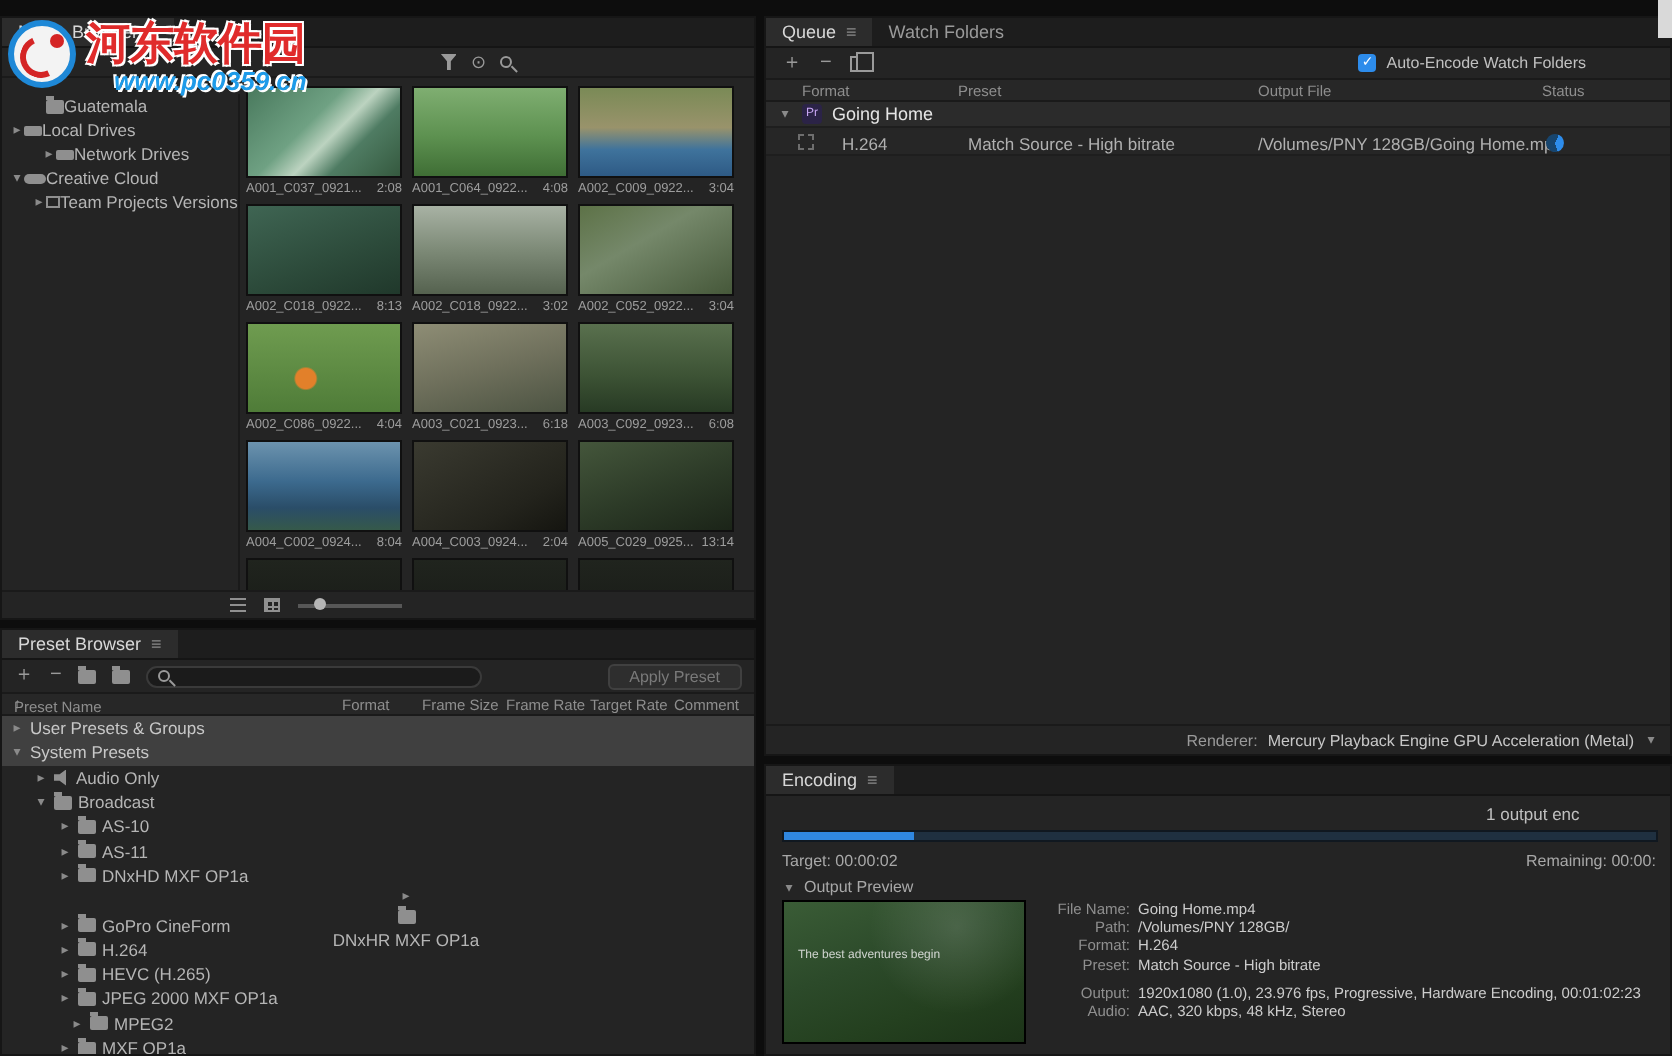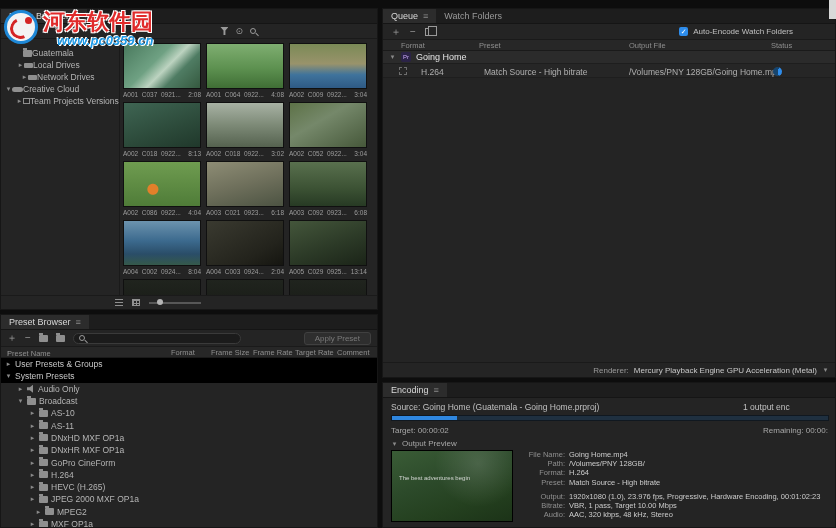--- a/index.html
+++ b/index.html
@@ -63,21 +63,21 @@
 
   
   .pb-toolbar{height:17px;display:flex;align-items:center;gap:8px;padding:0 6px;border-bottom:1px solid #1a1a1a;position:relative;}
   .tool-glyph{color:#9a9a9a;font-size:10px;line-height:10px;}
   .pb-search{width:168px;height:11px;background:#1b1b1b;border:1px solid #3a3a3a;border-radius:6px;display:flex;align-items:center;padding:0 5px;}
   .apply-btn{position:absolute;right:6px;top:2px;height:13px;padding:0 10px;background:#2e2e2e;border:1px solid #404040;border-radius:3px;color:#7a7a7a;font-size:8px;display:flex;align-items:center;}
   .colhead{height:11px;background:#272727;border-bottom:1px solid #1a1a1a;position:relative;font-size:7.5px;color:#8e8e8e;}
   .colhead span{position:absolute;top:1px;white-space:nowrap;}
   .pb-rows{position:absolute;left:0;right:0;top:43px;bottom:0;overflow:hidden;}
   .preset-row{height:12.3px;display:flex;align-items:center;gap:3px;font-size:8.5px;color:#b5b5b5;white-space:nowrap;}
-  .preset-row.section{background:#000000;color:#c8c8c8;}
+  .preset-row.section{background:#404040;color:#c8c8c8;}
   .sort-arrow{color:#8e8e8e;font-size:7px;}
 
   
   .q-toolbar{height:16px;display:flex;align-items:center;gap:9px;padding:0 8px 0 8px;border-bottom:1px solid #1a1a1a;}
   .ico-dup{width:7px;height:8px;border:1px solid #9a9a9a;position:relative;}
   .ico-dup::before{content:"";position:absolute;left:2px;top:-3px;width:7px;height:8px;border:1px solid #9a9a9a;background:#242424;}
   .cb-blue{width:9px;height:9px;background:var(--accent);border-radius:2px;color:#fff;font-size:7px;line-height:9px;text-align:center;}
   .q-right{margin-left:auto;display:flex;align-items:center;gap:5px;padding-right:34px;font-size:8px;color:#c0c0c0;}
   .q-group-row{height:13px;display:flex;align-items:center;gap:5px;padding-left:6px;font-size:9px;color:#e5e5e5;background:#2b2b2b;border-bottom:1px solid #1e1e1e;}
   .pr-badge{width:10px;height:10px;border-radius:2px;background:#2b2347;color:#c9a7f5;font-size:6px;line-height:10px;text-align:center;flex:none;}
@@ -141,21 +141,21 @@
       <div class="mag"></div>
       <div class="endpad"></div>
     </div>
     <div class="mb-body">
       <div class="mb-tree" id="mb-tree">
           <div class="tree-item" style="padding-left: 15px;">
     <span class="chev"></span>
     <span class="mini-ico ico-folder"></span>
     <span class="tree-label">Guatemala</span>
   </div>
-          <div class="tree-item" style="padding-left: 16px;">
+          <div class="tree-item" style="padding-left: 4px;">
     <span class="chev">▸</span>
     <span class="mini-ico ico-drive"></span>
     <span class="tree-label">Local Drives</span>
   </div>
           <div class="tree-item" style="padding-left: 20px;">
     <span class="chev">▸</span>
     <span class="mini-ico ico-drive"></span>
     <span class="tree-label">Network Drives</span>
   </div>
           <div class="tree-item" style="padding-left: 4px;">
@@ -334,21 +334,21 @@
         <div class="preset-row" style="padding-left: 28px;">
     <span class="chev">▸</span>
     <span class="mini-ico ico-folder"></span>
     <span class="row-label">AS-11</span>
   </div>
         <div class="preset-row" style="padding-left: 28px;">
     <span class="chev">▸</span>
     <span class="mini-ico ico-folder"></span>
     <span class="row-label">DNxHD MXF OP1a</span>
   </div>
-        <div class="preset-row" style="padding-left: 28px;">
+        <div class="preset-row" style="padding-left: 28px; flex-direction: column;">
     <span class="chev">▸</span>
     <span class="mini-ico ico-folder"></span>
     <span class="row-label">DNxHR MXF OP1a</span>
   </div>
         <div class="preset-row" style="padding-left: 28px;">
     <span class="chev">▸</span>
     <span class="mini-ico ico-folder"></span>
     <span class="row-label">GoPro CineForm</span>
   </div>
         <div class="preset-row" style="padding-left: 28px;">
@@ -424,21 +424,20 @@
   </div>
 
   <div class="panel" id="encoding-panel">
     <div class="panel-tabbar">
       <div class="tab active">
         <span>Encoding</span>
         <span class="panel-menu">≡</span>
       </div>
     </div>
     <div class="enc-body">
-      <div class="enc-source">Source: Going Home (Guatemala - Going Home.prproj)</div>
       <div class="enc-outputs">1 output enc</div>
       <div class="enc-progress">
         <div class="enc-fill" id="enc-fill" style="width: 15%;"></div>
       </div>
       <div class="enc-times">Target: 00:00:02</div>
       <div class="enc-remaining">Remaining: 00:00:</div>
       <div class="enc-prev-label">
         <span class="chev">▾</span>
         <span>Output Preview</span>
       </div>
@@ -460,24 +459,20 @@
   </div>
           <div class="detail-row">
     <span class="dlabel">Preset:</span>
     <span class="dvalue">Match Source - High bitrate</span>
   </div>
           <div class="detail-row gap">
     <span class="dlabel">Output:</span>
     <span class="dvalue">1920x1080 (1.0), 23.976 fps, Progressive, Hardware Encoding, 00:01:02:23</span>
   </div>
           <div class="detail-row">
-    <span class="dlabel">Bitrate:</span>
-    <span class="dvalue">VBR, 1 pass, Target 10.00 Mbps</span>
-  </div>
-          <div class="detail-row">
     <span class="dlabel">Audio:</span>
     <span class="dvalue">AAC, 320 kbps, 48 kHz, Stereo</span>
   </div>
         </div>
     </div>
   </div>
 
   <div class="watermark">
     <div class="wm-logo"></div>
     <div class="wm-text">

